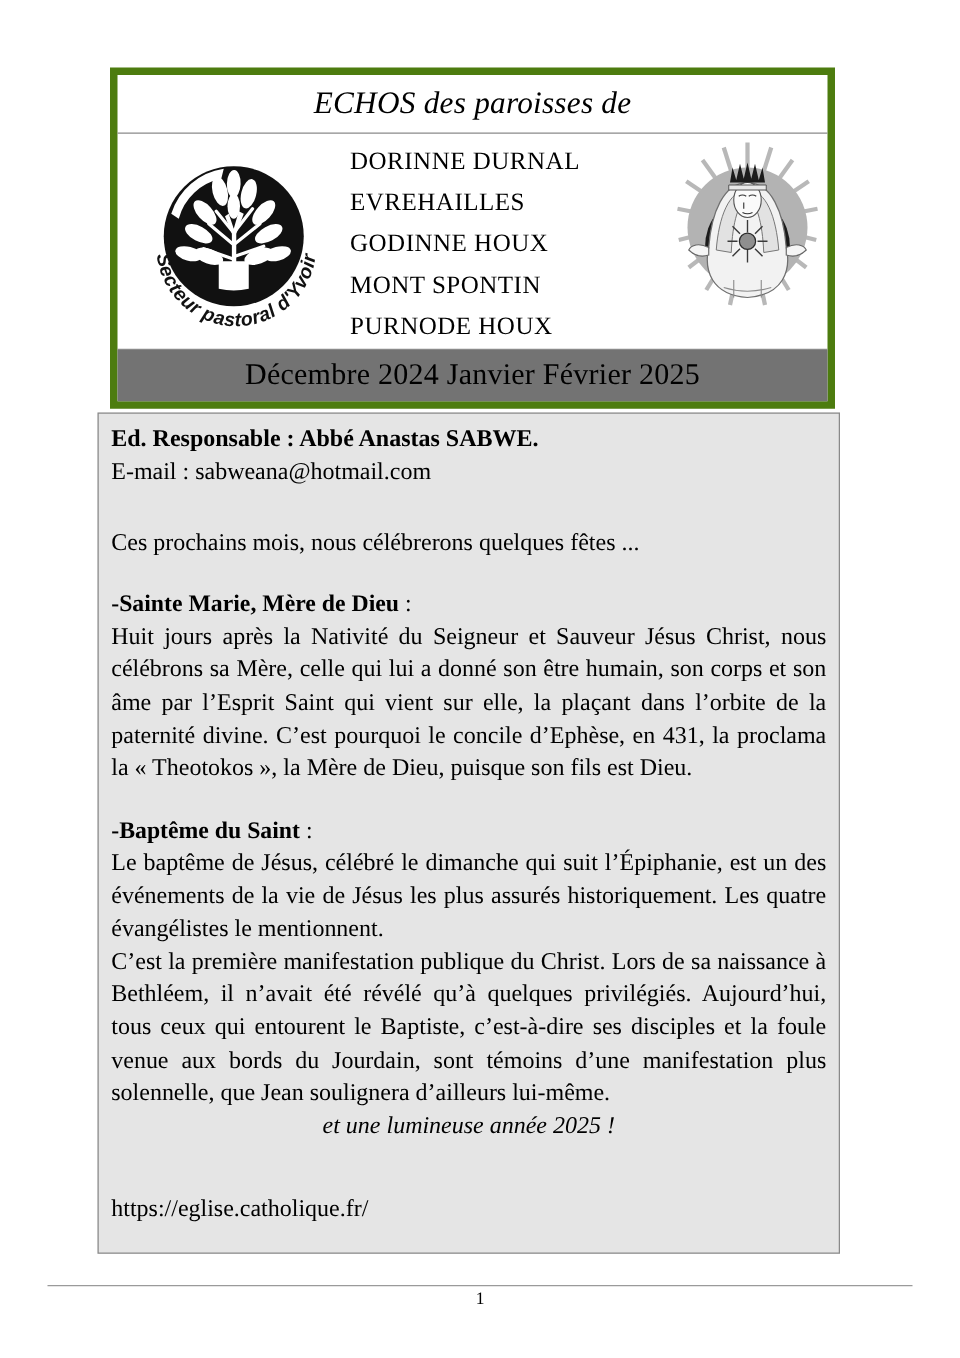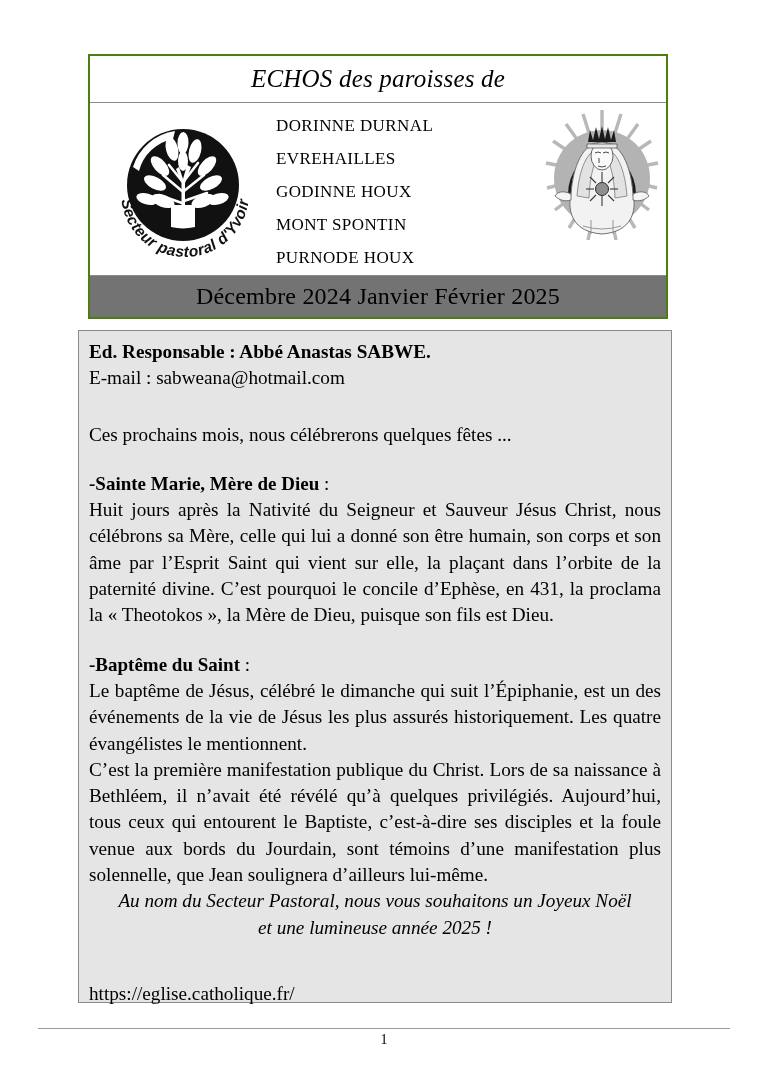--- a/index.html
+++ b/index.html
@@ -22,21 +22,21 @@
     width: 768px;
     height: 1086px;
   }
 
   
   .masthead {
     position: absolute;
     left: 88px;
     top: 54px;
     width: 580px;
-    border: 2px solid #4d7c0f;
+    border: 6px solid #4d7c0f;
     border-collapse: collapse;
     box-sizing: border-box;
     background: #ffffff;
   }
   .masthead-title-row {
     border-bottom: 1px solid #8a8a8a;
     height: 46px;
     display: flex;
     align-items: center;
     justify-content: center;
@@ -63,21 +63,21 @@
     justify-content: center;
     padding-top: 6px;
     box-sizing: border-box;
   }
   .parishes-cell {
     flex: 1;
     padding-top: 6px;
     box-sizing: border-box;
   }
   .parish-line {
-    font-size: 17px;
+    font-size: 20px;
     line-height: 33px;
     letter-spacing: 0.4px;
     white-space: nowrap;
   }
   .madonna-cell {
     width: 128px;
     display: flex;
     align-items: flex-start;
     justify-content: center;
     padding-top: 5px;
@@ -320,21 +320,20 @@
     <div class="p just">Huit jours après la Nativité du Seigneur et Sauveur Jésus Christ, nous célébrons sa Mère, celle qui lui a donné son être humain, son corps et son âme par l’Esprit Saint qui vient sur elle, la plaçant dans l’orbite de la paternité divine. C’est pourquoi le concile d’Ephèse, en 431, la proclama la « Theotokos », la Mère de Dieu, puisque son fils est Dieu.</div>
 
     <div class="spacer-md"></div>
 
     <div class="heading-line">
       <span class="hd">-Baptême du Saint</span><span> :</span>
     </div>
     <div class="p just">Le baptême de Jésus, célébré le dimanche qui suit l’Épiphanie, est un des événements de la vie de Jésus les plus assurés historiquement. Les quatre évangélistes le mentionnent.</div>
     <div class="p just">C’est la première manifestation publique du Christ. Lors de sa naissance à Bethléem, il n’avait été révélé qu’à quelques privilégiés. Aujourd’hui, tous ceux qui entourent le Baptiste, c’est-à-dire ses disciples et la foule venue aux bords du Jourdain, sont témoins d’une manifestation plus solennelle, que Jean soulignera d’ailleurs lui-même.</div>
 
-    <div class="greeting greeting-l1">Au nom du Secteur Pastoral, nous vous souhaitons un Joyeux Noël</div>
     <div class="greeting greeting-l2">et une lumineuse année 2025 !</div>
 
     <div class="spacer-lg"></div>
     <div class="spacer-sm"></div>
 
     <div class="url-line">https://eglise.catholique.fr/</div>
   </div>
 
   <div class="footer-rule"></div>
   <div class="page-number">1</div>

